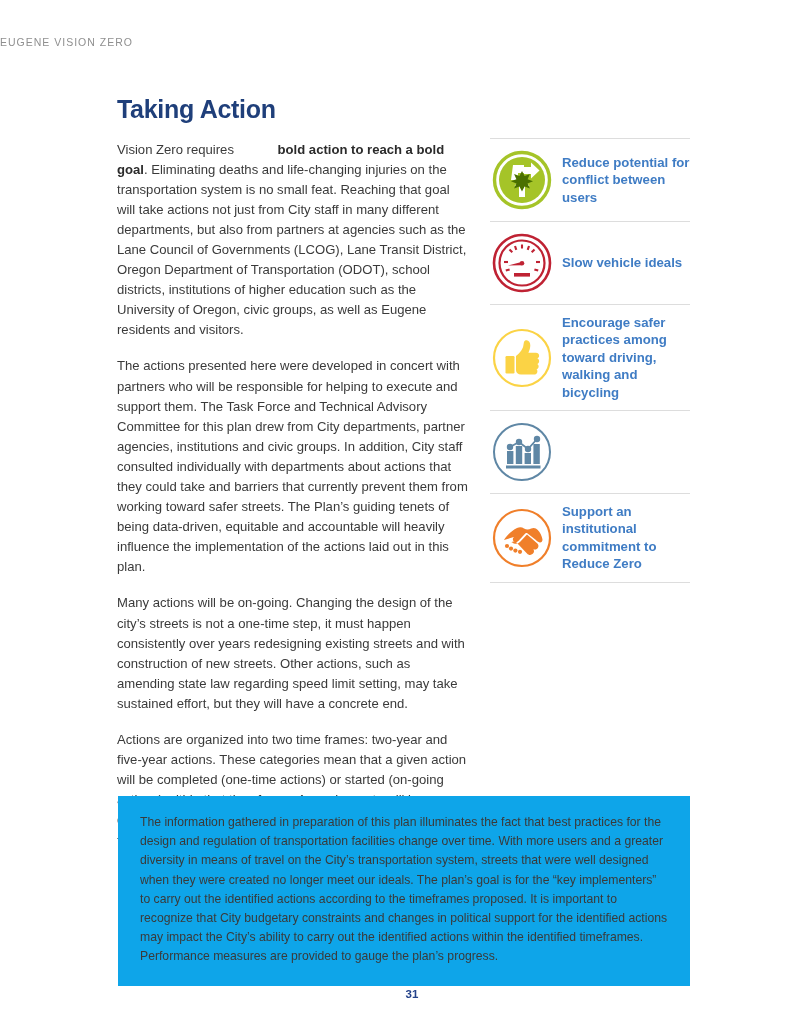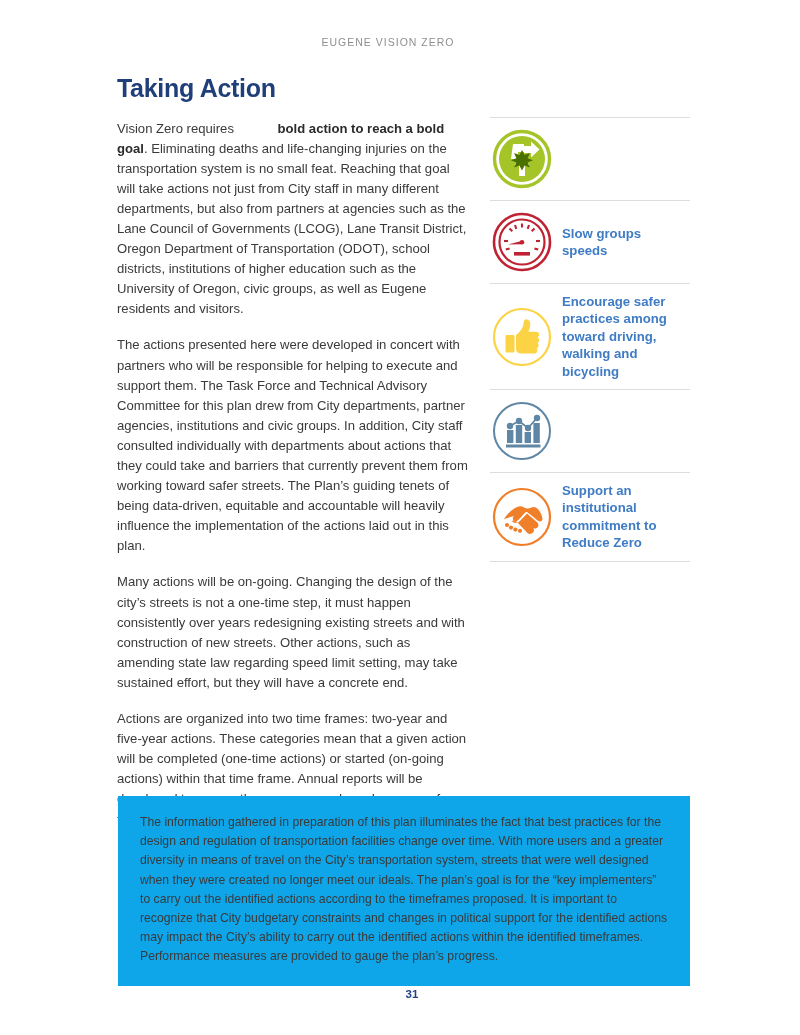--- a/index.html
+++ b/index.html
@@ -15,31 +15,31 @@
     position: relative;
     overflow: hidden;
   }
 
   
   .page-header {
     position: absolute;
     top: 36px;
     left: 0;
     width: 776px;
-    text-align: center;
+    text-align: left;
     font-size: 10.5px;
     letter-spacing: 1.0px;
     color: #8f8f8f;
     font-weight: 400;
   }
 
   
   .content {
     position: absolute;
-    top: 75px;
+    top: 96px;
     left: 117px;
     width: 573px;
     display: flex;
     flex-direction: row;
     align-items: flex-start;
   }
 
   .col-left {
     width: 353px;
     flex: 0 0 353px;
@@ -156,20 +156,21 @@
         <span class="goal-icon">
           <svg width="62" height="62" viewBox="0 0 62 62" aria-hidden="true">
             <circle cx="31" cy="31" r="27.5" fill="none" stroke="#a5c428" stroke-width="3.4"></circle>
             <circle cx="31" cy="31" r="23" fill="#a5c428"></circle>
             <path d="M22 16 h11 v8 h-6 v7 h-7 z" fill="#ffffff"></path>
             <path d="M33 18 h7 v-4.5 l8.5 8 -8.5 8 V25 h-7 z" fill="#ffffff"></path>
             <path d="M28 48 v-11 h-4.5 l7.5 -8.5 7.5 8.5 H34 v11 z" fill="#ffffff"></path>
             <path d="M31 22 l2.6 5.1 5.3 -2.1 -2.3 5.2 5.4 2.1 -5.4 2.1 2.3 5.2 -5.3 -2.1 -2.6 5.1 -2.6 -5.1 -5.3 2.1 2.3 -5.2 -5.4 -2.1 5.4 -2.1 -2.3 -5.2 5.3 2.1 z" fill="#4a7000"></path>
           </svg>
         </span>
+        <span class="goal-label">Reduce potential for conflict between users</span>
       </div>
 
       <div class="goal-item">
         <span class="goal-icon">
           <svg width="62" height="62" viewBox="0 0 62 62" aria-hidden="true">
             <circle cx="31" cy="31" r="28" fill="#ffffff" stroke="#bf2233" stroke-width="2.6"></circle>
             <circle cx="31" cy="31" r="22.5" fill="none" stroke="#bf2233" stroke-width="2.2"></circle>
             <g stroke="#bf2233" stroke-width="2.1" stroke-linecap="butt">
               <line x1="31" y1="12.5" x2="31" y2="16.5"></line>
               <line x1="18.5" y1="17.5" x2="21.3" y2="20.3"></line>
@@ -179,21 +180,21 @@
               <line x1="14.8" y1="38.6" x2="18.6" y2="37.4"></line>
               <line x1="47.2" y1="38.6" x2="43.4" y2="37.4"></line>
               <line x1="24" y1="14" x2="25.3" y2="17.8"></line>
               <line x1="38" y1="14" x2="36.7" y2="17.8"></line>
             </g>
             <path d="M30.5 30 L17 33.5 L30.8 33.2 Z" fill="#bf2233"></path>
             <circle cx="31" cy="31.3" r="2.3" fill="#bf2233"></circle>
             <rect x="23" y="41" width="16" height="3.6" fill="#bf2233"></rect>
           </svg>
         </span>
-        <span class="goal-label">Slow groups speeds</span>
+        <span class="goal-label">Slow vehicle ideals</span>
       </div>
 
 
       <div class="goal-item">
         <span class="goal-icon">
           <svg width="62" height="62" viewBox="0 0 62 62" aria-hidden="true">
             <circle cx="31" cy="31" r="28" fill="#ffffff" stroke="#fbd345" stroke-width="2.2"></circle>
             <rect x="14.5" y="29" width="9" height="17.5" rx="1.2" fill="#fbd345"></rect>
             <path d="M25 29 c3.2 -2.2 6.5 -6.2 7.3 -10 c0.5 -2.5 0.4 -5.4 2.6 -5.8 c2.6 -0.5 4.4 1.8 4.4 5 c0 2.6 -0.9 5.4 -1.9 7.6 h7.4 c2.2 0 3.7 1.6 3.3 3.5 c-0.2 1 -0.9 1.8 -1.7 2.2 c1.3 0.5 2 1.8 1.7 3.2 c-0.2 1.1 -1 1.9 -1.9 2.3 c1.1 0.6 1.7 1.8 1.4 3.1 c-0.2 1.1 -1.1 1.9 -2.1 2.2 c0.8 0.7 1.1 1.8 0.8 2.9 c-0.4 1.4 -1.7 2.3 -3.3 2.3 H30 c-2.8 0 -5 -1.6 -5 -4.2 z" fill="#fbd345"></path>
           </svg>

